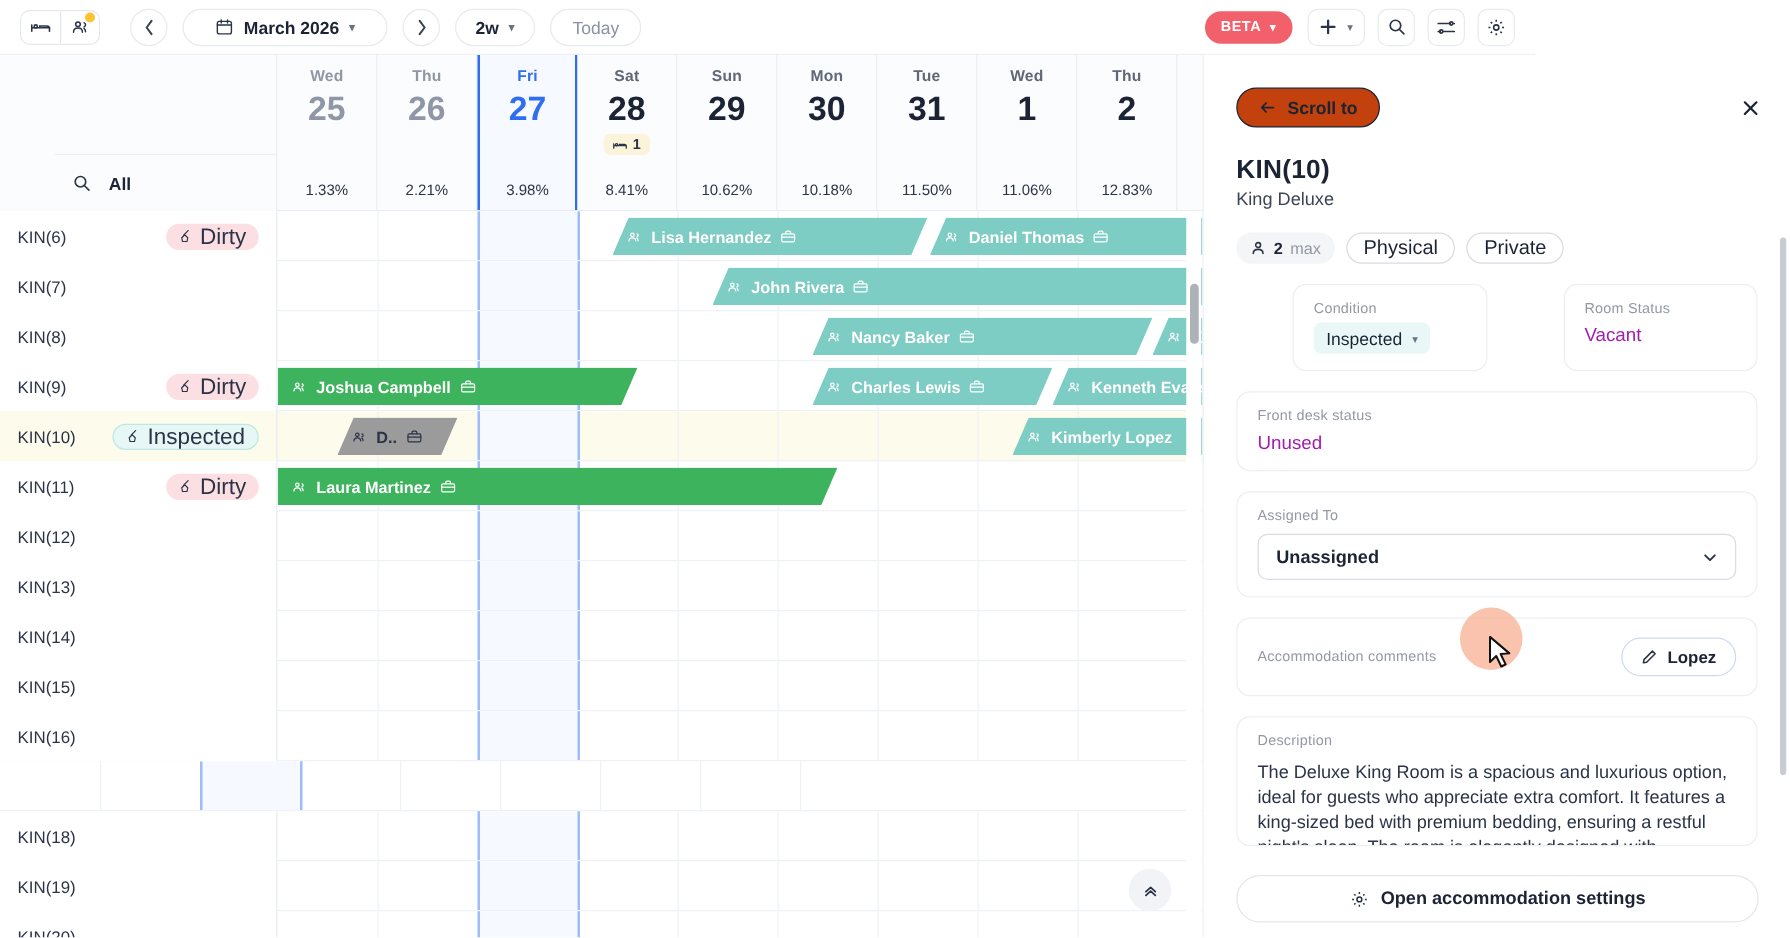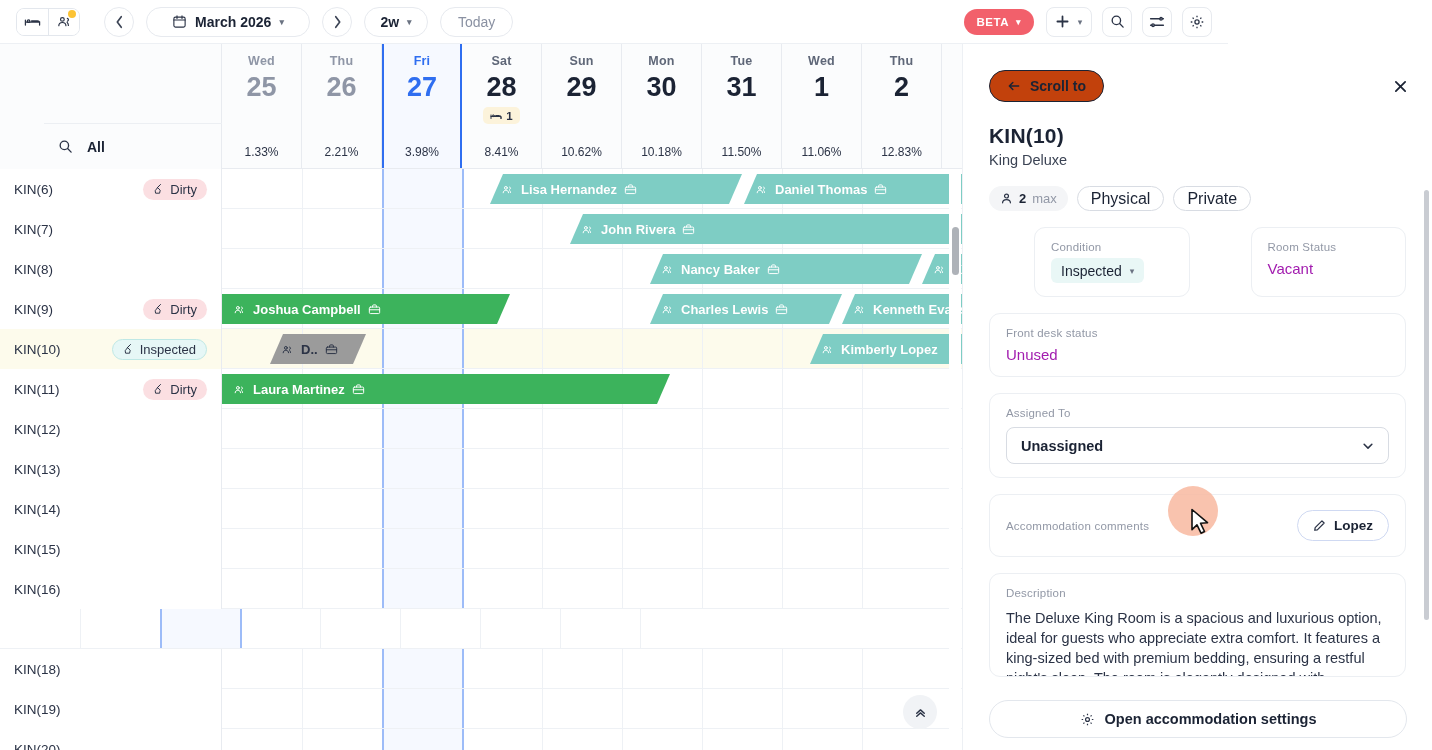--- a/index.html
+++ b/index.html
@@ -105,21 +105,21 @@
   .row-label {
     width: 222px; height: 40px; border-right: 1px solid #e8ebf0;
     display: flex; align-items: center; padding: 0 14px; flex-shrink: 0;
     font-size: 13.5px; color: #2b3346; position: relative; z-index: 3; background: inherit;
   }
   .row.hl .row-label { background: #fdfbec; }
   .row:not(.hl) .row-label { background: #fff; }
   .row-label .rname { flex: 1; }
   .cond-chip {
     height: 21px; border-radius: 11px; display: flex; align-items: center;
-    gap: 5px; padding: 0 10px; font-size: 13px; font-weight: 500;
+    gap: 5px; padding: 0 10px; font-size: 18px; font-weight: 500;
   }
   .cond-chip.dirty { background: #fbdfe2; color: #2b3346; }
   .cond-chip.inspected { background: #e6f7f6; color: #2b3346; border: 1px solid #bfe8e5; }
   .row-cells { position: relative; flex: 1; }
   .vline { position: absolute; top: 0; bottom: 0; width: 1px; background: #eef1f5; }
   .vline.today-l { width: 2px; background: #9dbcf8; }
   .cell-today { position: absolute; top: 0; bottom: 0; background: #f6f9ff; }
 
   
   .bar {

